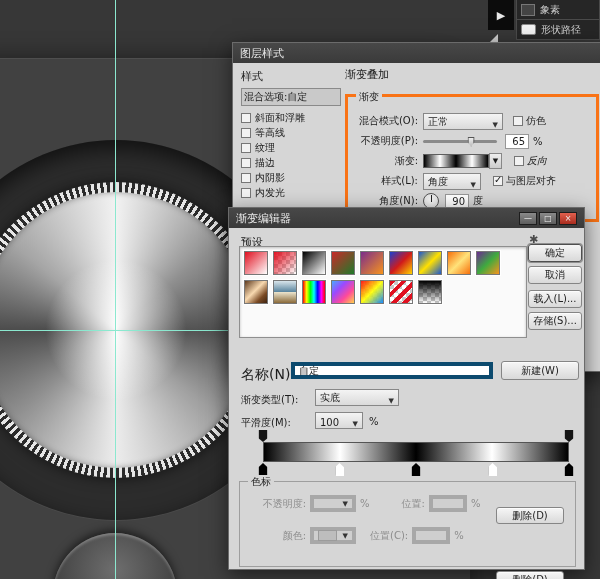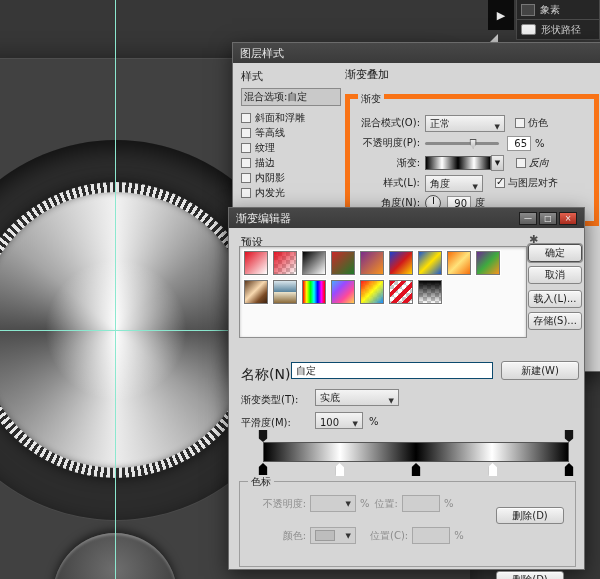--- a/index.html
+++ b/index.html
@@ -45,39 +45,39 @@
   .winbtns{margin-left:auto;display:flex;gap:2px;}
   .winbtn{width:18px;height:13px;border:1px solid #1d1d1d;background:linear-gradient(#8a8a8a,#5d5d5d);
     color:#f0f0f0;font-size:8px;line-height:11px;text-align:center;}
   .winbtn.close{background:linear-gradient(#e2604e,#a92c1e);}
 
   .lbl{white-space:nowrap;}
   .lbl-dim{color:#8d8d8d;white-space:nowrap;}
   .dd{border:1px solid #878787;background:linear-gradient(#f4f4f4,#dadada);height:17px;
     display:flex;align-items:flex-end;padding:0 4px;font-size:10px;white-space:nowrap;}
   .dd .arrow{margin-left:auto;font-size:7px;color:#333;padding-left:4px;}
-  .field{border:1px solid #0c4a6e;background:#fff;height:17px;font-size:10px;display:flex;align-items:center;padding:0 4px;white-space:nowrap;}
+  .field{border:4px solid #0c4a6e;background:#fff;height:17px;font-size:10px;display:flex;align-items:center;padding:0 4px;white-space:nowrap;}
   .field.disabled{background:#cfcfcf;border-color:#a8a8a8;color:#999;}
   .btn{border:1px solid #858585;border-radius:3px;background:linear-gradient(#f6f6f6,#d9d9d9);
     font-size:10px;display:flex;align-items:center;justify-content:center;color:#222;white-space:nowrap;box-shadow:0 1px 0 rgba(255,255,255,.7) inset;}
   .btn.primary{border-color:#4f4f4f;box-shadow:0 0 0 1px #8f8f8f;}
   .cb{width:10px;height:10px;border:1px solid #767676;background:#f2f2f2;display:inline-block;position:relative;flex:none;}
   .cb.checked::after{content:"✓";position:absolute;left:0px;top:-3px;font-size:10px;color:#1a1a1a;}
   .groupbox{position:absolute;border:1px solid #9e9e9e;}
   .grouplbl{position:absolute;top:-7px;left:8px;background:#d6d6d6;padding:0 3px;font-size:10px;}
 
   
   #ls{left:232px;top:42px;width:372px;height:330px;z-index:4;}
   .ls-left{position:absolute;left:8px;top:26px;width:100px;}
   .ls-left-header{font-size:11px;margin-bottom:4px;}
   .ls-left-sel{border:1px solid #8a8a8a;background:#c9c9c9;font-size:10px;padding:1px 2px;margin-bottom:4px;white-space:nowrap;}
   .ls-item{display:flex;align-items:center;gap:4px;height:15px;font-size:10px;white-space:nowrap;}
   .ls-right{position:absolute;left:112px;top:24px;width:254px;}
   .ls-section-title{font-size:11px;margin-bottom:12px;}
-  .ls-group{position:relative;border:5px solid #f97316;margin-top:4px;padding:14px 21px 8px 2px;}
+  .ls-group{position:relative;border:3px solid #f97316;margin-top:4px;padding:14px 21px 8px 2px;}
   .ls-row{display:flex;align-items:center;height:20px;font-size:10px;}
   .ls-row .rl{width:68px;text-align:right;margin-right:5px;flex:none;white-space:nowrap;}
   .slider{width:74px;height:3px;background:#8a8a8a;border-radius:2px;position:relative;margin-right:8px;flex:none;}
   .slider-thumb{position:absolute;top:-3px;width:7px;height:10px;background:linear-gradient(#eee,#bbb);border:1px solid #555;
     clip-path:polygon(0 0,100% 0,100% 55%,50% 100%,0 55%);transform:translateX(-50%);}
   .grad-preview{width:66px;height:14px;border:1px solid #5e5e5e;flex:none;}
   .dd-arrow-btn{width:13px;height:16px;border:1px solid #878787;background:linear-gradient(#eee,#ccc);
     font-size:7px;display:flex;align-items:center;justify-content:center;flex:none;}
   .dial{width:16px;height:16px;border-radius:50%;border:1px solid #555;background:radial-gradient(#fafafa,#ddd);position:relative;margin-right:6px;flex:none;}
   .dial::after{content:"";position:absolute;left:7px;top:1px;width:1px;height:7px;background:#222;}
@@ -307,21 +307,21 @@
 
     <div class="groupbox ge-stops-group">
       <span class="grouplbl">色标</span>
 
       <div class="sg-row" style="top:12px;">
         <span class="rl lbl-dim">不透明度:</span>
         <div class="dd combo-dis field disabled">
           <span class="arrow">▼</span>
         </div>
         <span class="lbl-dim" style="margin-left:4px;">%</span>
-        <span class="lbl-dim" style="margin-left:5px;">位置:</span>
+        <span class="lbl-dim" style="margin-left:32px;">位置:</span>
         <div class="field disabled posfield"></div>
         <span class="lbl-dim" style="margin-left:4px;">%</span>
         <div class="btn del-btn" style="top:13px;">删除(D)</div>
       </div>
 
       <div class="sg-row" style="top:44px;">
         <span class="rl lbl-dim">颜色:</span>
         <div class="dd combo-dis field disabled">
           <span class="color-chip"></span>
           <span class="arrow">▼</span>

